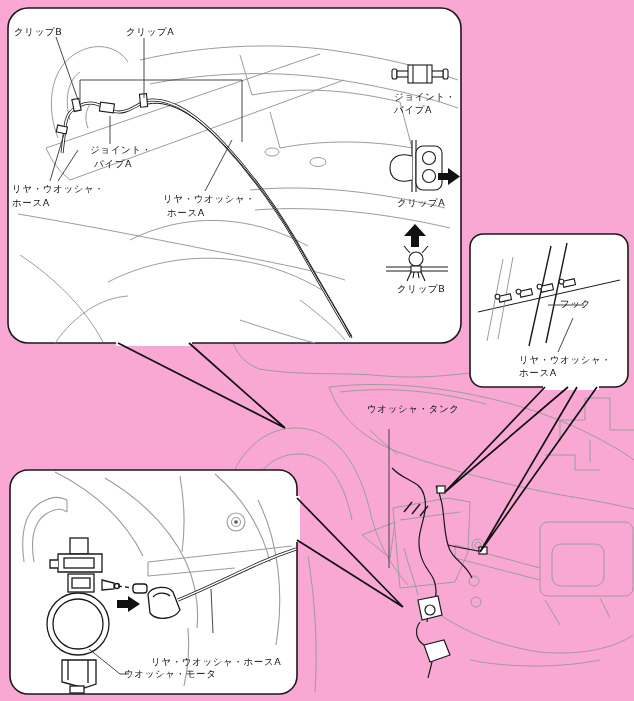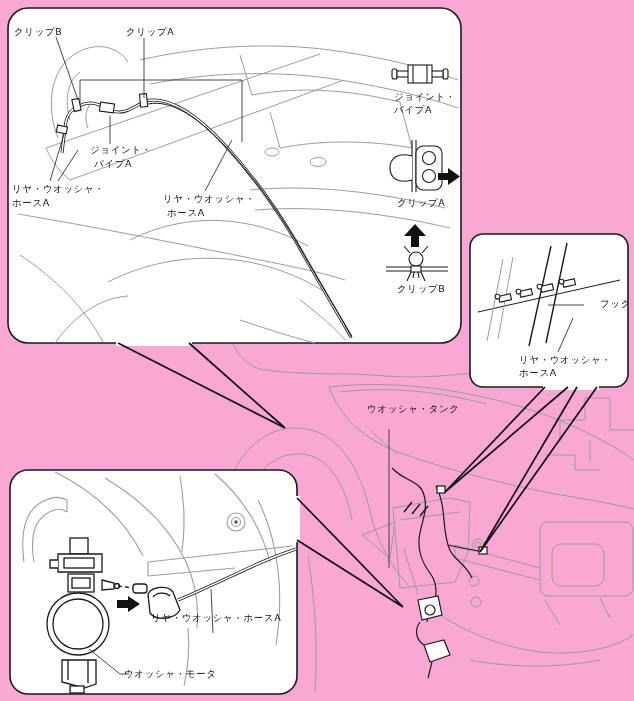--- a/index.html
+++ b/index.html
@@ -244,22 +244,22 @@
 <div class="lbl" style="left:12px;top:182px">リヤ・ウオッシャ・</div>
 <div class="lbl" style="left:12px;top:196px">ホースA</div>
 <div class="lbl" style="left:163px;top:192px">リヤ・ウオッシャ・</div>
 <div class="lbl" style="left:167px;top:206px">ホースA</div>
 
 <div class="lbl" style="left:394px;top:90px">ジョイント・</div>
 <div class="lbl" style="left:394px;top:103px">パイプA</div>
 <div class="lbl" style="left:397px;top:196px">クリップA</div>
 <div class="lbl" style="left:397px;top:282px">クリップB</div>
 
-<div class="lbl" style="left:600px;top:297px">フック</div>
+<div class="lbl" style="left:560px;top:297px">フック</div>
 <div class="lbl" style="left:519px;top:353px">リヤ・ウオッシャ・</div>
 <div class="lbl" style="left:519px;top:366px">ホースA</div>
 
 <div class="lbl" style="left:367px;top:402px">ウオッシャ・タンク</div>
 
-<div class="lbl" style="left:151px;top:611px">リヤ・ウオッシャ・ホースA</div>
+<div class="lbl" style="left:151px;top:655px">リヤ・ウオッシャ・ホースA</div>
 <div class="lbl" style="left:124px;top:667px">ウオッシャ・モータ</div>
 
 </div>
 
 </body></html>

